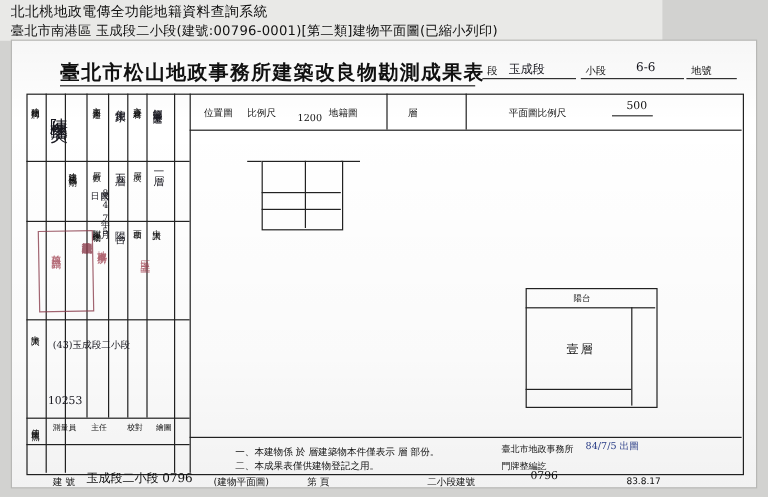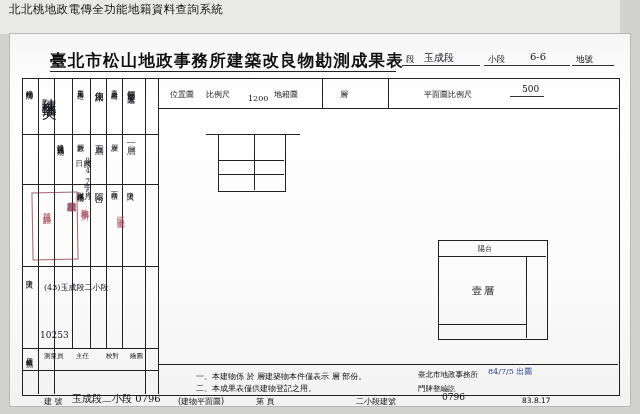--- a/index.html
+++ b/index.html
@@ -9,21 +9,21 @@
     font-family:"DejaVu Sans","Liberation Sans",sans-serif;
     overflow:hidden;
   }
   .page{
     position:relative;
     width:640px;height:414px;
     background:#d2d2d0;
   }
   
   .sys-head{
-    position:absolute;left:0;top:0;width:620px;height:34px;
+    position:absolute;left:0;top:0;width:552px;height:34px;
     background:#e9e9e7;
   }
   .sys-title{
     position:absolute;left:9px;top:2px;
     font-size:11.5px;color:#111;letter-spacing:.4px;
     white-space:nowrap;
   }
   .sys-sub{
     position:absolute;left:9px;top:18px;
     font-size:11px;color:#111;letter-spacing:.2px;
@@ -107,20 +107,21 @@
   .blue{color:#2b3f8c;}
   .tick{position:absolute;background:#222;}
 </style>
 </head>
 <body>
 
 <div class="page">
 
   <div class="sys-head">
     <div class="sys-title">北北桃地政電傳全功能地籍資料查詢系統</div>
+    <div class="sys-sub">臺北市南港區 玉成段二小段(建號:00796-0001)[第二類]建物平面圖(已縮小列印)</div>
   </div>
 
   <div class="sheet">
 
     <div class="doc-title">臺北市松山地政事務所建築改良物勘測成果表</div>
     <div class="title-rule"></div>
 
     <div class="hdr-field" style="left:396px;top:20px;">段</div>
     <div class="hdr-field hand" style="left:414px;top:17px;font-size:10px;">玉成段</div>
     <div class="hdr-line" style="left:392px;top:31px;width:78px;"></div>

